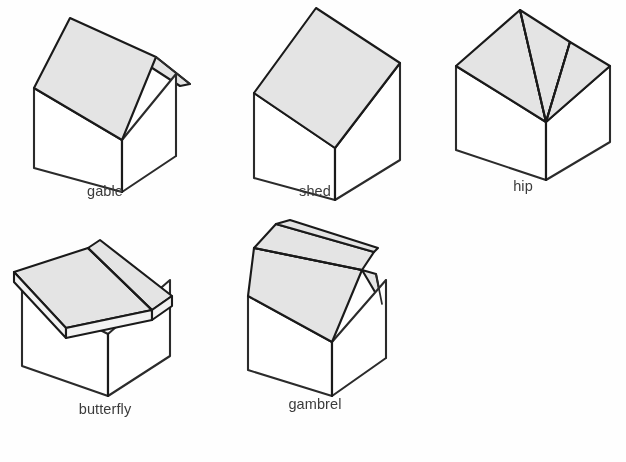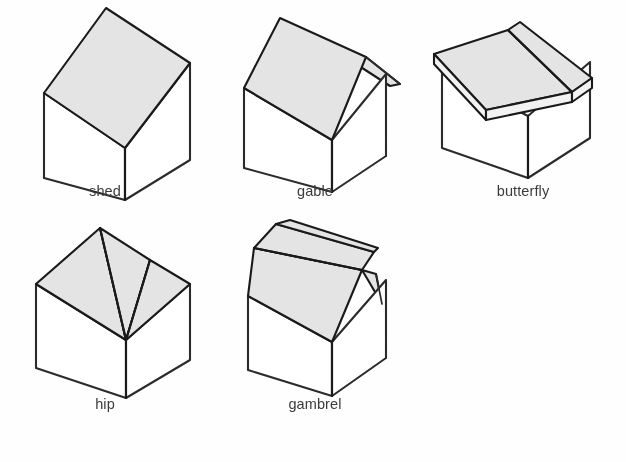--- a/index.html
+++ b/index.html
@@ -90,75 +90,50 @@
 </style>
 </head>
 <body>
 
 <div id="figure">
   <div class="grid">
 
     <div class="cell">
       <svg class="art" width="210" height="180" viewBox="0 0 210 180">
 
-        <polygon class="wall" points="44,93 44,178 125,200 125,148"></polygon>
-
-        <polygon class="wall" points="125,148 125,200 190,160 190,63"></polygon>
-
-        <polygon class="face" points="44,93 106,8 190,63 125,148"></polygon>
-
-        <line class="edge" x1="125" y1="148" x2="125" y2="200"></line>
-      </svg>
-      <div class="caption cap-row1">
-        <span>shed</span>
-      </div>
-    </div>
-
-    <div class="cell">
-      <svg class="art" width="210" height="180" viewBox="0 0 210 180">
-
         <polygon class="face" points="143,62 156,57 190,84 180,86"></polygon>
 
         <polygon class="wall" points="34,88 34,168 122,192 122,140"></polygon>
 
         <polygon class="wall" points="122,140 122,192 176,156 176,74"></polygon>
 
         <polygon class="face" points="34,88 70,18 156,57 122,140"></polygon>
 
         <line class="edge-thin" x1="156" y1="57" x2="190" y2="84"></line>
         <line class="edge-thin" x1="176" y1="74" x2="176" y2="156"></line>
         <line class="edge" x1="122" y1="140" x2="122" y2="192"></line>
       </svg>
       <div class="caption cap-row1">
         <span>gable</span>
       </div>
     </div>
 
     <div class="cell">
-      <svg class="art" width="206" height="180" viewBox="0 0 206 180">
-
-        <polygon class="wall" points="22,72 22,148 108,178 108,116"></polygon>
-
-        <polygon class="wall" points="108,116 108,178 170,138 170,62"></polygon>
-
-        <polygon class="face" points="14,54 88,30 152,92 66,110"></polygon>
-
-        <polygon class="face" points="88,30 100,22 172,78 152,92"></polygon>
-
-        <polygon class="fascia" points="14,54 66,110 66,120 14,64"></polygon>
-
-        <polygon class="fascia" points="66,110 152,92 152,102 66,120"></polygon>
-
-        <polygon class="fascia" points="152,92 172,78 172,88 152,102"></polygon>
-
-        <line class="edge" x1="88" y1="30" x2="152" y2="92"></line>
-        <line class="edge" x1="108" y1="116" x2="108" y2="178"></line>
+      <svg class="art" width="210" height="180" viewBox="0 0 210 180">
+
+        <polygon class="wall" points="44,93 44,178 125,200 125,148"></polygon>
+
+        <polygon class="wall" points="125,148 125,200 190,160 190,63"></polygon>
+
+        <polygon class="face" points="44,93 106,8 190,63 125,148"></polygon>
+
+        <line class="edge" x1="125" y1="148" x2="125" y2="200"></line>
       </svg>
       <div class="caption cap-row1">
-        <span>butterfly</span>
+        <span>shed</span>
       </div>
     </div>
 
     <div class="cell">
       <svg class="art" width="210" height="190" viewBox="0 0 210 190">
 
         <polygon class="wall" points="36,66 36,150 126,180 126,122"></polygon>
 
         <polygon class="wall" points="126,122 126,180 190,142 190,66"></polygon>
 
@@ -167,20 +142,45 @@
         <polygon class="face" points="100,10 150,42 126,122"></polygon>
 
         <polygon class="face" points="150,42 190,66 126,122"></polygon>
 
         <line class="edge" x1="100" y1="10" x2="126" y2="122"></line>
         <line class="edge" x1="150" y1="42" x2="126" y2="122"></line>
         <line class="edge" x1="126" y1="122" x2="126" y2="180"></line>
       </svg>
       <div class="caption cap-row2">
         <span>hip</span>
+      </div>
+    </div>
+
+    <div class="cell">
+      <svg class="art" width="206" height="180" viewBox="0 0 206 180">
+
+        <polygon class="wall" points="22,72 22,148 108,178 108,116"></polygon>
+
+        <polygon class="wall" points="108,116 108,178 170,138 170,62"></polygon>
+
+        <polygon class="face" points="14,54 88,30 152,92 66,110"></polygon>
+
+        <polygon class="face" points="88,30 100,22 172,78 152,92"></polygon>
+
+        <polygon class="fascia" points="14,54 66,110 66,120 14,64"></polygon>
+
+        <polygon class="fascia" points="66,110 152,92 152,102 66,120"></polygon>
+
+        <polygon class="fascia" points="152,92 172,78 172,88 152,102"></polygon>
+
+        <line class="edge" x1="88" y1="30" x2="152" y2="92"></line>
+        <line class="edge" x1="108" y1="116" x2="108" y2="178"></line>
+      </svg>
+      <div class="caption cap-row1">
+        <span>butterfly</span>
       </div>
     </div>
 
     <div class="cell">
       <svg class="art" width="210" height="190" viewBox="0 0 210 190">
 
         <polygon class="face" points="152,52 166,56 172,86 158,62"></polygon>
 
         <polygon class="wall" points="38,78 38,152 122,178 122,124"></polygon>
 

